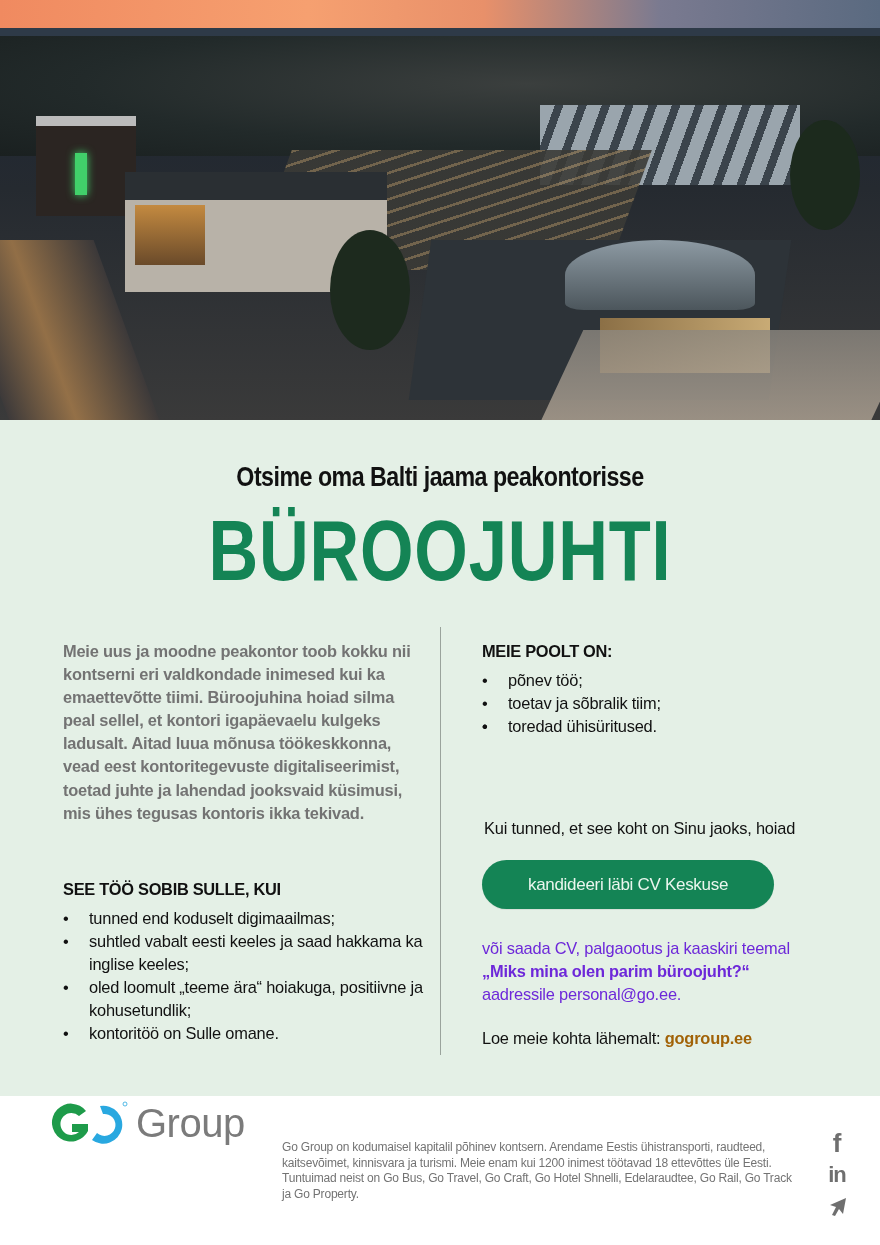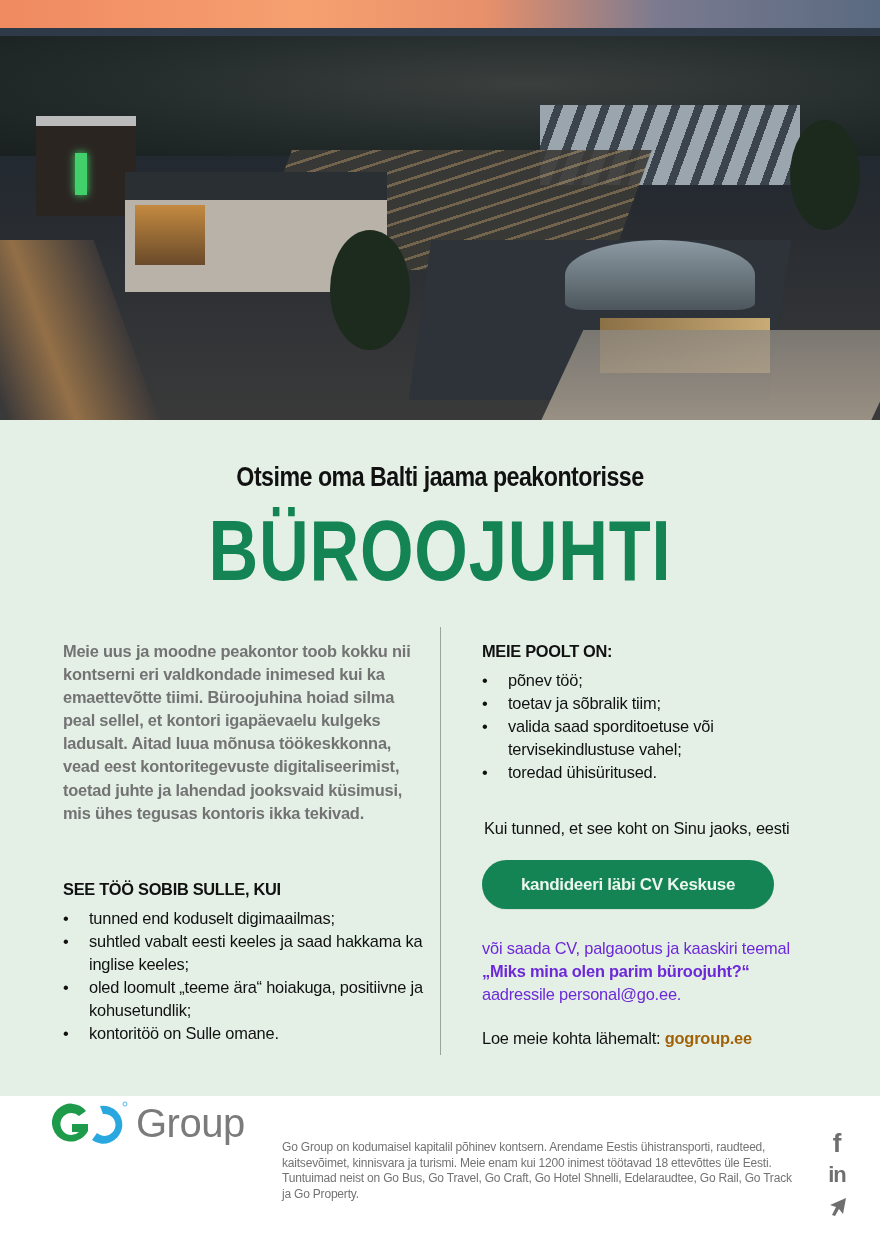--- a/index.html
+++ b/index.html
@@ -49,21 +49,21 @@
   ul.bullets li { position: relative; padding-left: 26px; font-size: 16.4px; line-height: 23px; color: #111; letter-spacing: -0.2px; }
   ul.bullets li .dot { position: absolute; left: 0; top: 0; width: 10px; text-align: left; }
 
   .left-sec { position: absolute; left: 63px; top: 880px; width: 360px; }
   .right-sec { position: absolute; left: 482px; top: 642px; width: 370px; }
 
   .lead-text { position: absolute; left: 484px; top: 819px; font-size: 16.4px; color: #111; letter-spacing: -0.2px; }
 
   .apply-btn { position: absolute; left: 482px; top: 860px; width: 292px; height: 49px; border-radius: 25px;
     background: #148455; color: #eaf6ee; border: none; font-family: "Liberation Sans", sans-serif;
-    font-weight: bold; font-size: 17px; letter-spacing: -0.3px; cursor: pointer; box-shadow: 0 1px 0 rgba(0,0,0,.06); }
+    font-weight: normal; font-size: 17px; letter-spacing: -0.3px; cursor: pointer; box-shadow: 0 1px 0 rgba(0,0,0,.06); }
 
   .contact { position: absolute; left: 482px; top: 937px; width: 370px; font-size: 16.4px; line-height: 23px; color: #6d28d9; letter-spacing: -0.2px; }
   .contact .bold { font-weight: bold; }
   .more { position: absolute; left: 482px; top: 1029px; font-size: 16.4px; color: #111; letter-spacing: -0.2px; }
   .more a { font-weight: bold; color: #a16207; text-decoration: none; }
 
   
   .footer { position: absolute; left: 0; top: 1096px; width: 880px; height: 149px; background: #ffffff; }
   .logo { position: absolute; left: 48px; top: 1099px; width: 210px; height: 54px; }
   .logo .go { position: absolute; left: 0; top: 0; width: 82px; height: 50px; }
@@ -115,26 +115,26 @@
     <li><span class="dot">•</span><span>oled loomult „teeme ära“ hoiakuga, positiivne ja kohusetundlik;</span></li>
     <li><span class="dot">•</span><span>kontoritöö on Sulle omane.</span></li>
   </ul>
 </div>
 
 <div class="right-sec">
   <div class="sec-title">MEIE POOLT ON:</div>
   <ul class="bullets">
     <li><span class="dot">•</span><span>põnev töö;</span></li>
     <li><span class="dot">•</span><span>toetav ja sõbralik tiim;</span></li>
-    <li style="width:300px"><span class="dot">•</span><span>valida saad sporditoetuse või tervisekindlustuse vahel;</span></li>
+    <li style="width:300px"><span class="dot">•</span></li>
     <li><span class="dot">•</span><span>toredad ühisüritused.</span></li>
   </ul>
 </div>
 
-<div class="lead-text">Kui tunned, et see koht on Sinu jaoks, eesti</div>
+<div class="lead-text">Kui tunned, et see koht on Sinu jaoks, hoiad</div>
 
 <button class="apply-btn">kandideeri läbi CV Keskuse</button>
 
 <div class="contact">
   <div>või saada CV, palgaootus ja kaaskiri teemal</div>
   <div class="bold">„Miks mina olen parim büroojuht?“</div>
   <div>aadressile personal@go.ee.</div>
 </div>
 
 <div class="more">

